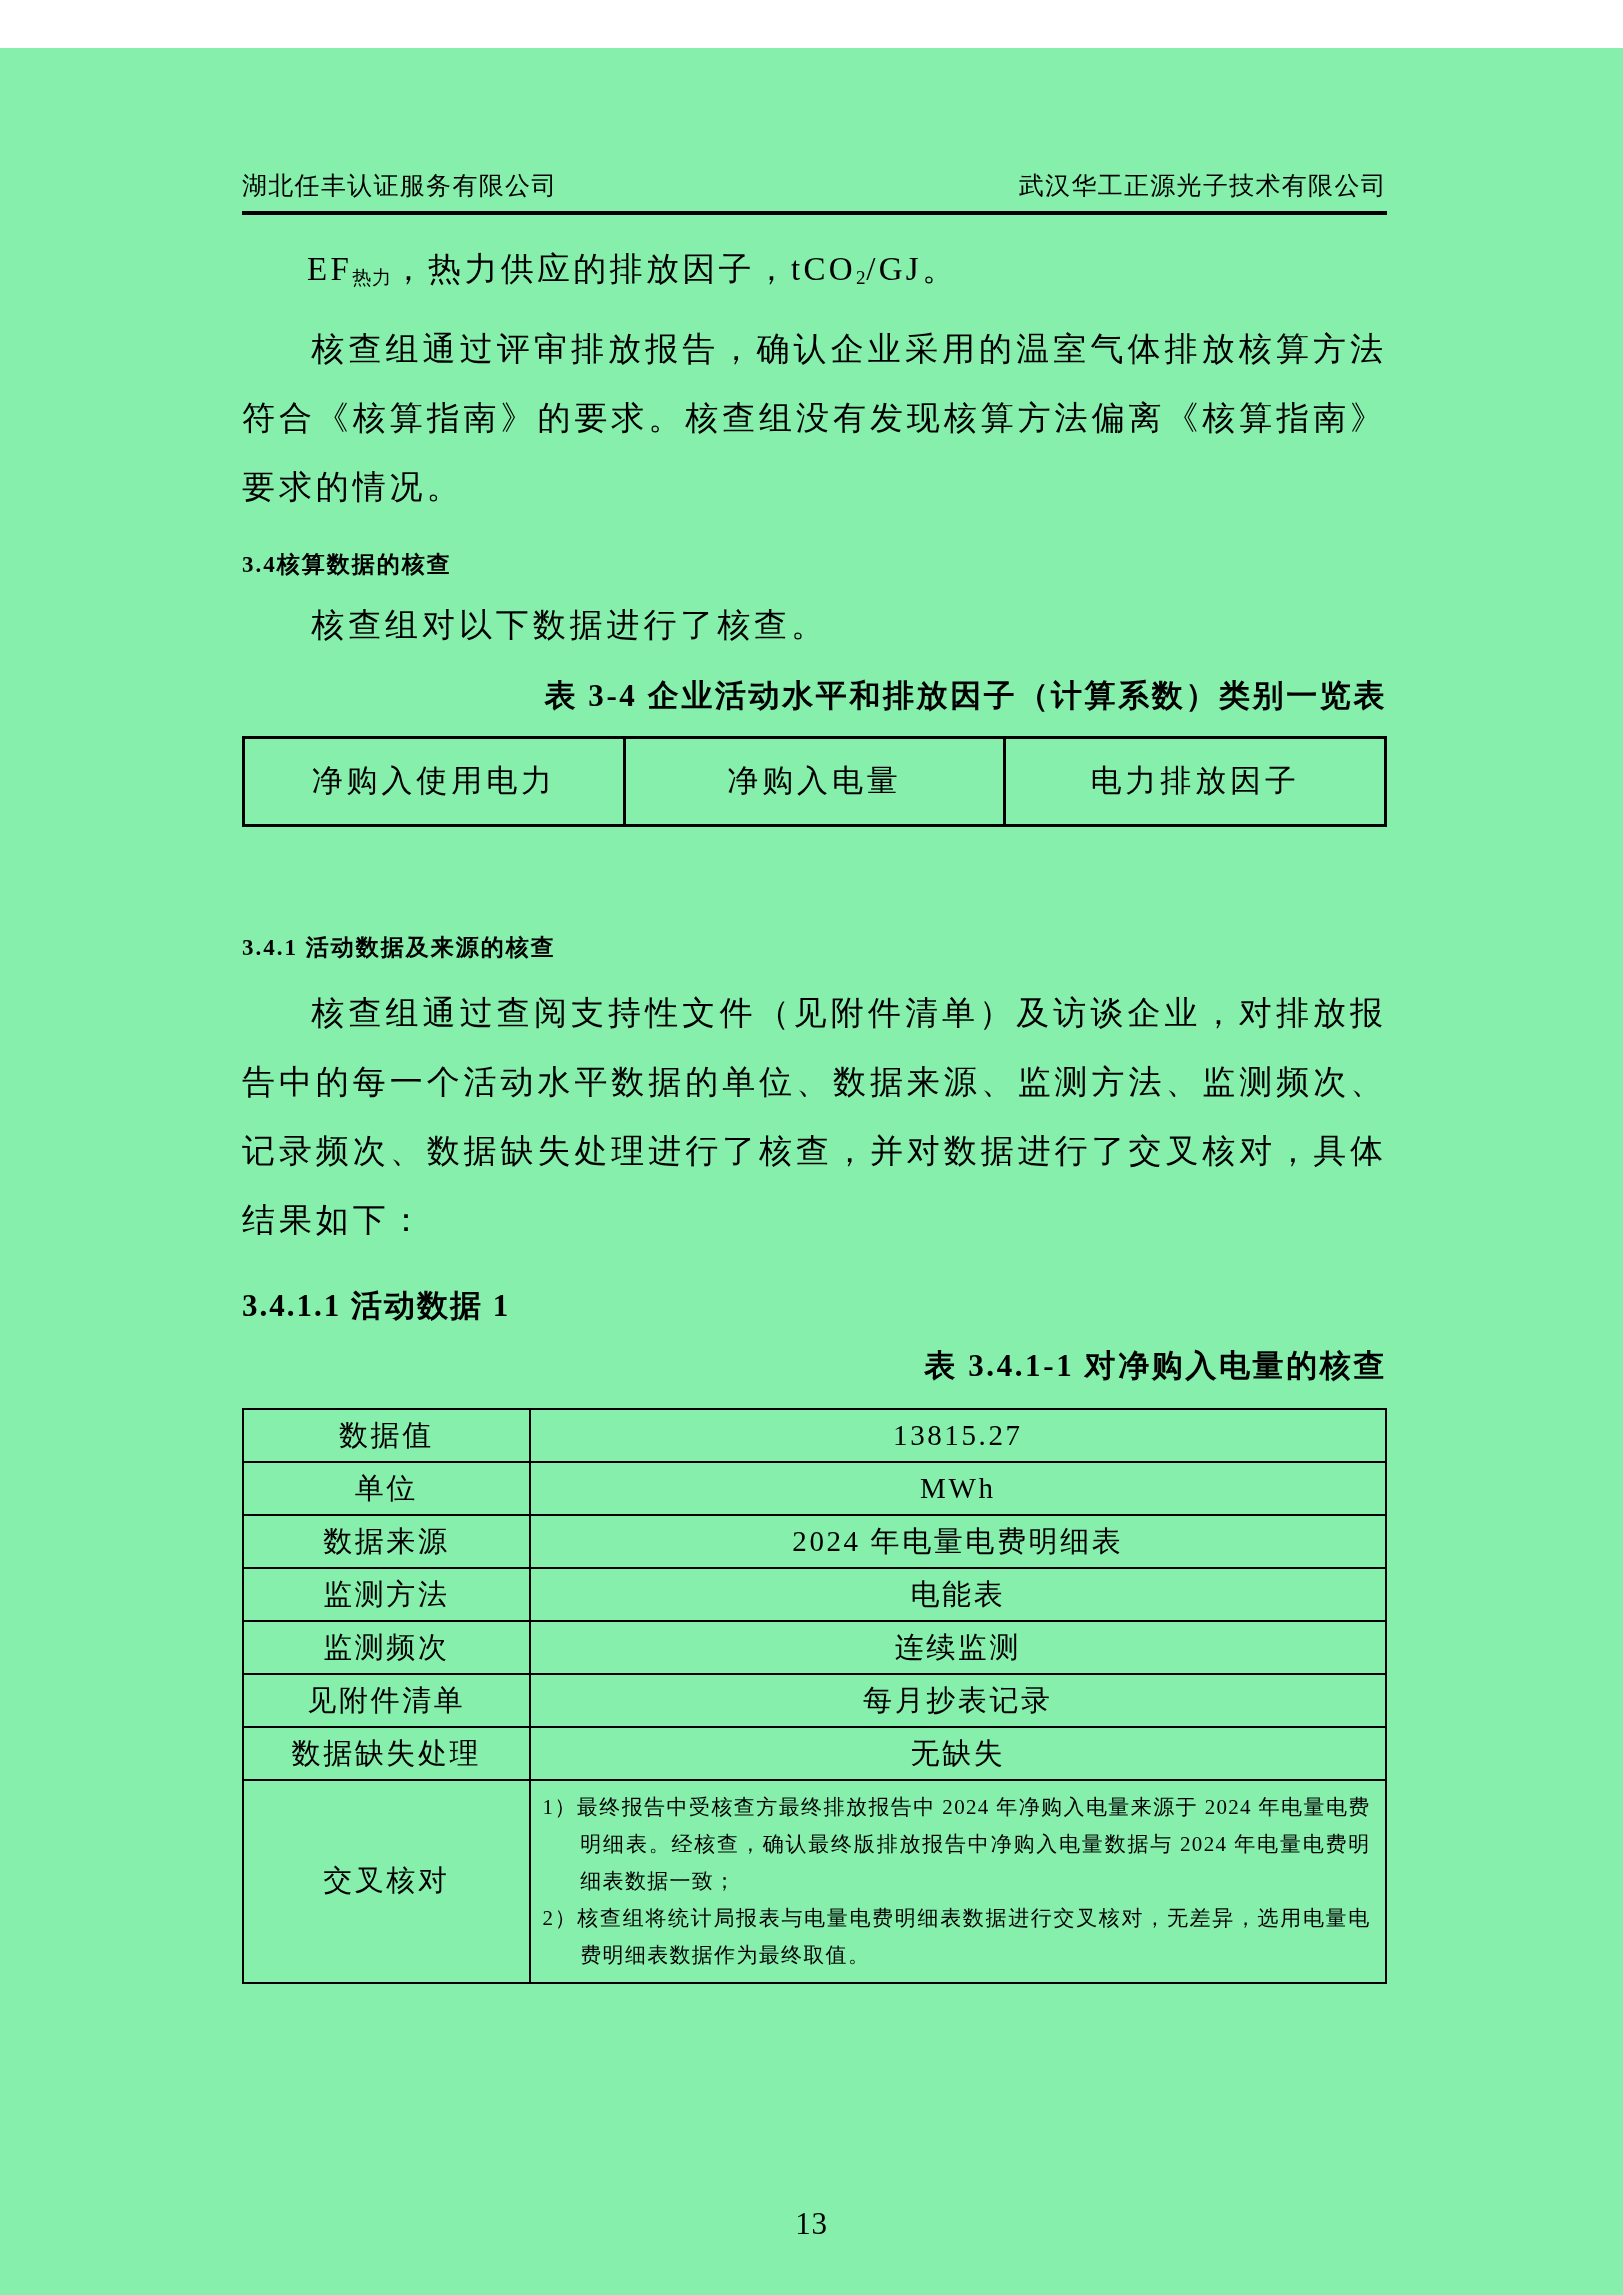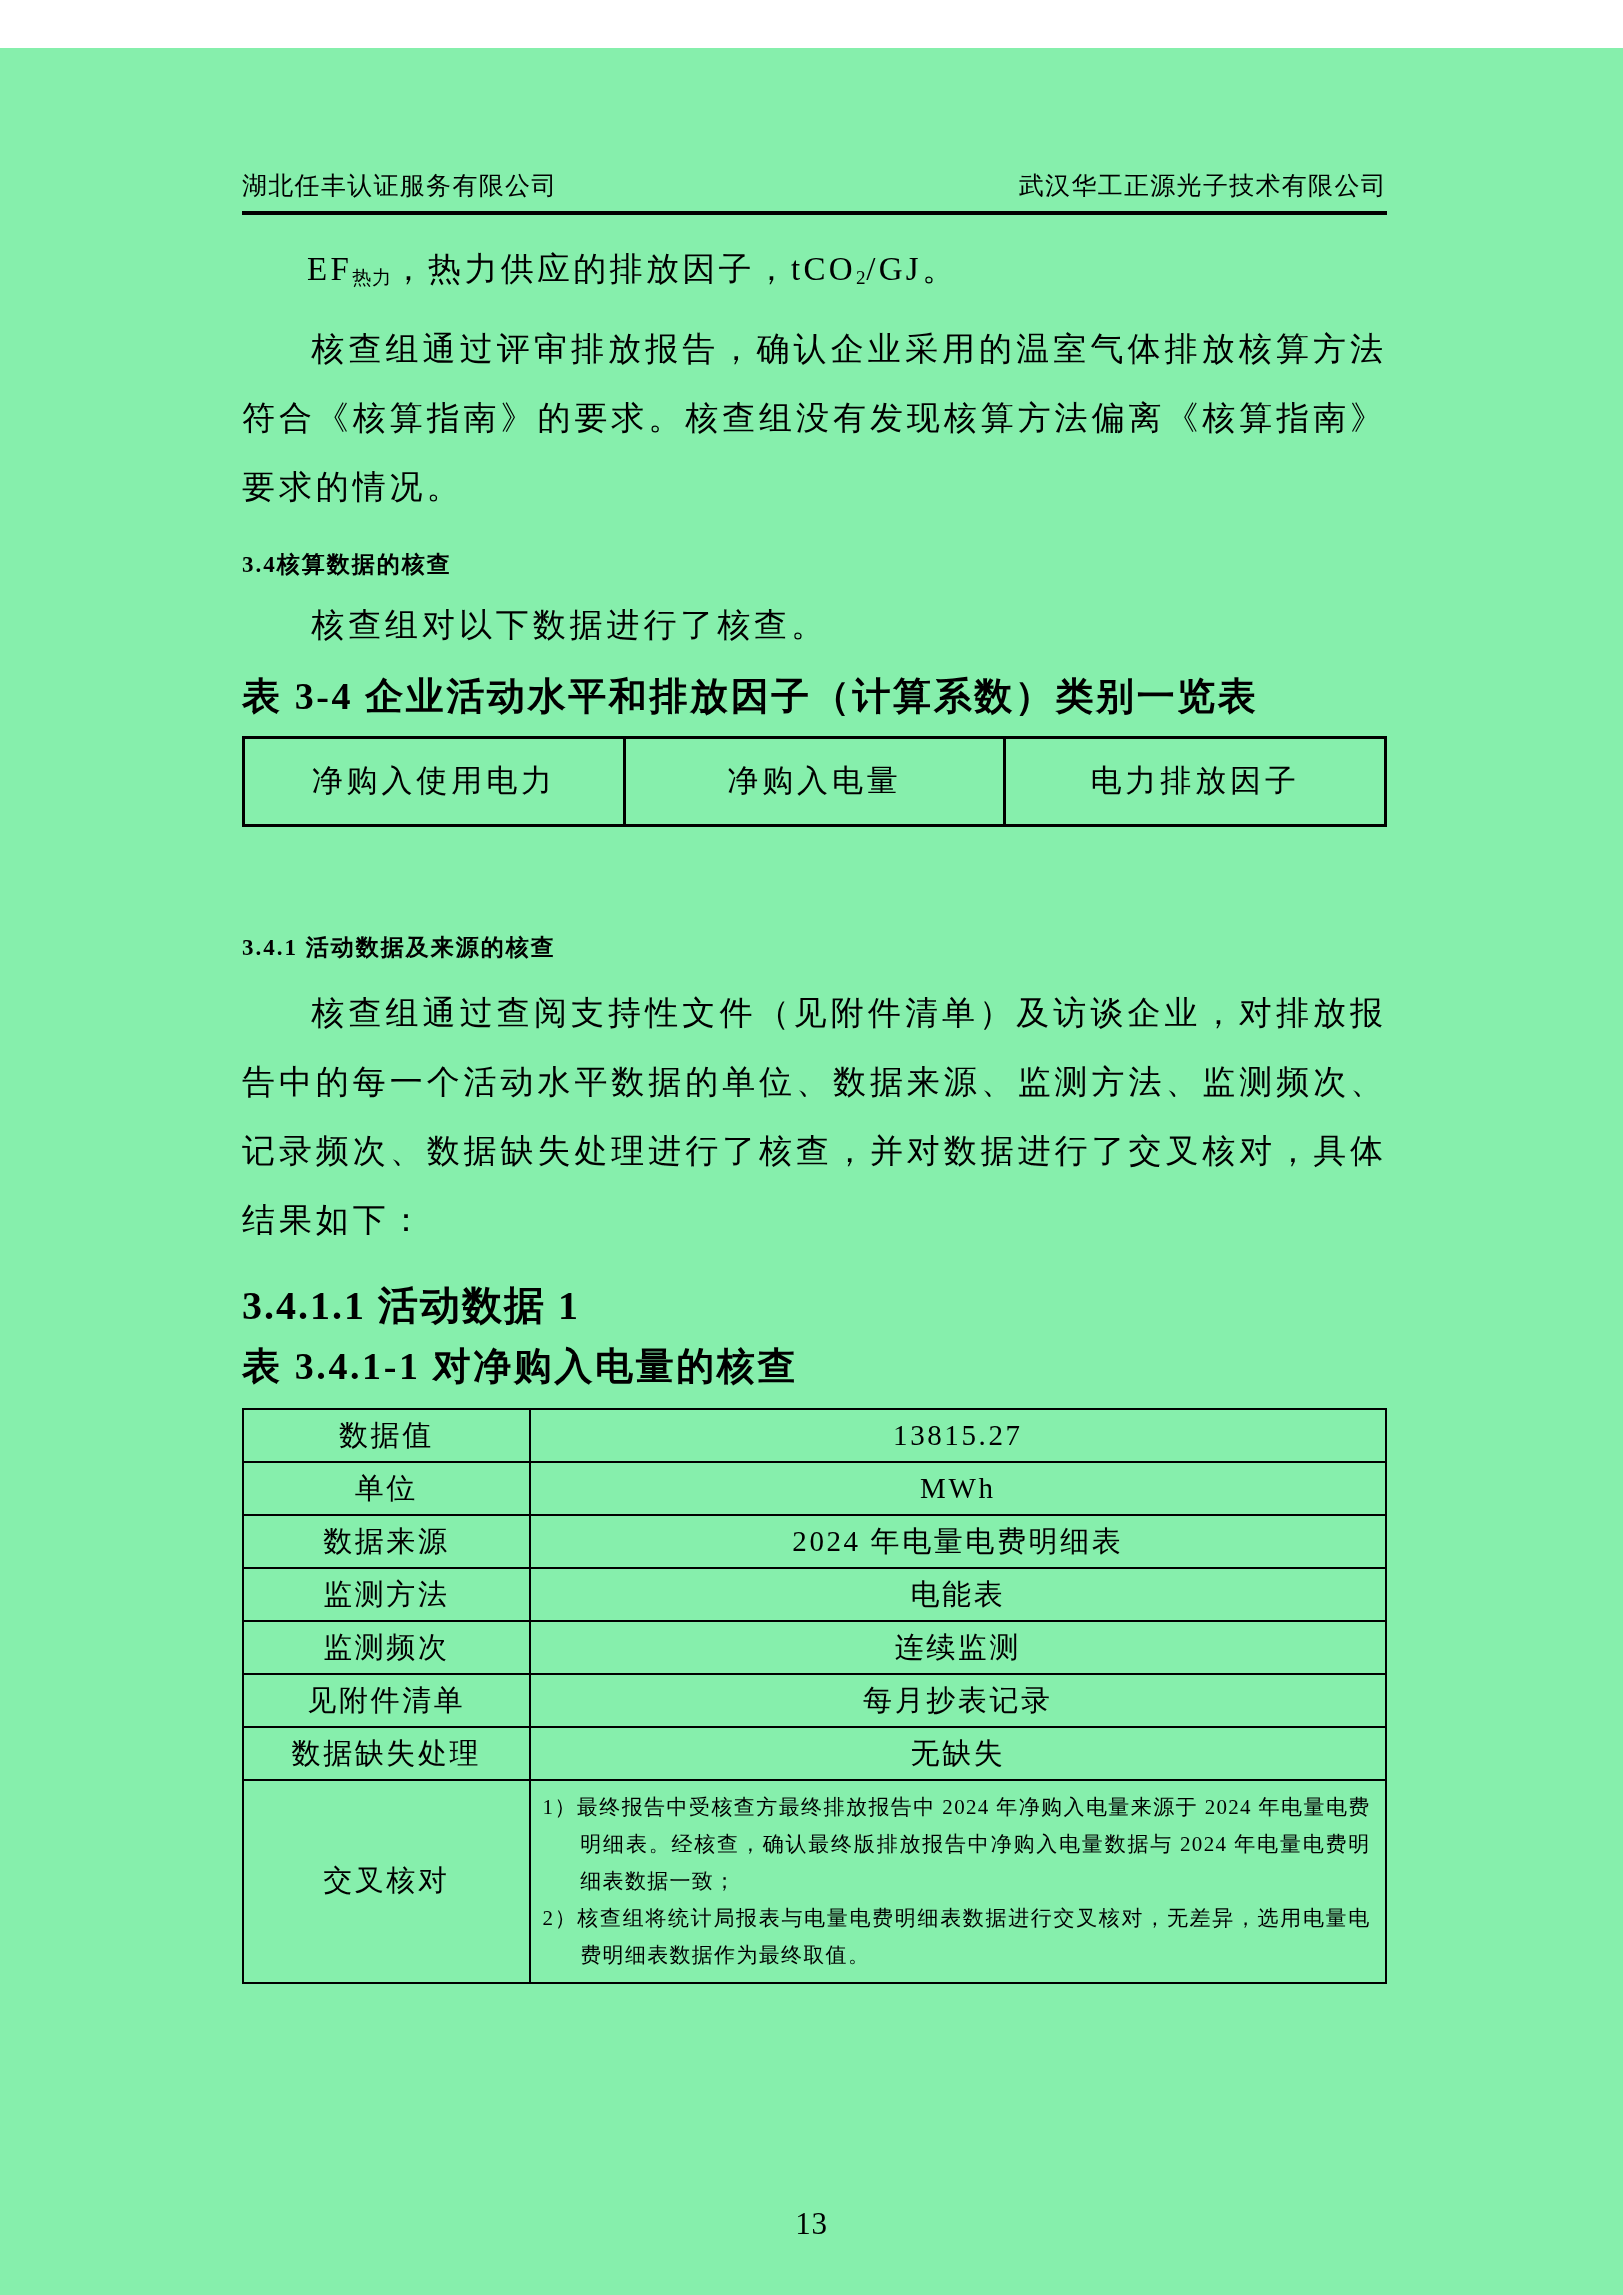--- a/index.html
+++ b/index.html
@@ -37,28 +37,28 @@
     text-indent:2.1em;
   }
   p.body-par.no-top{margin-top:0;}
   h2.sec{
     margin:17px 0 0 0;
     font-size:23px;line-height:52px;
     font-weight:bold;letter-spacing:2px;
   }
   h3.subsec{
     margin:25px 0 0 0;
-    font-size:40px;line-height:51px;
+    font-size:31px;line-height:51px;
     font-weight:bold;letter-spacing:2px;
   }
   .table-title{
     margin:9.2px 0 0 0;
-    font-size:38px;line-height:52px;
+    font-size:31px;line-height:52px;
     font-weight:bold;letter-spacing:2.6px;
-    text-align:left;
+    text-align:right;
   }
   
   table.t34{
     width:100%;
     border-collapse:collapse;
     margin-top:14.4px;
     table-layout:fixed;
   }
   table.t34 th, table.t34 td{
     border:3.3px solid #000;

